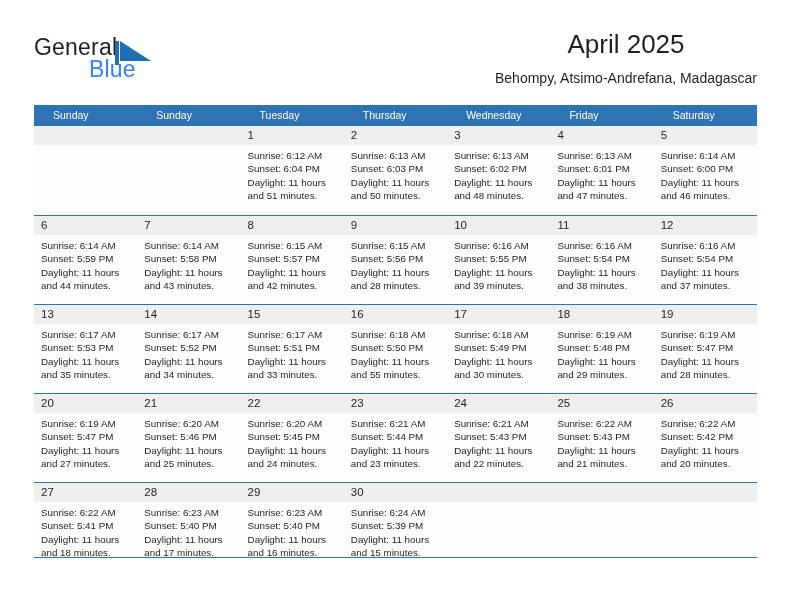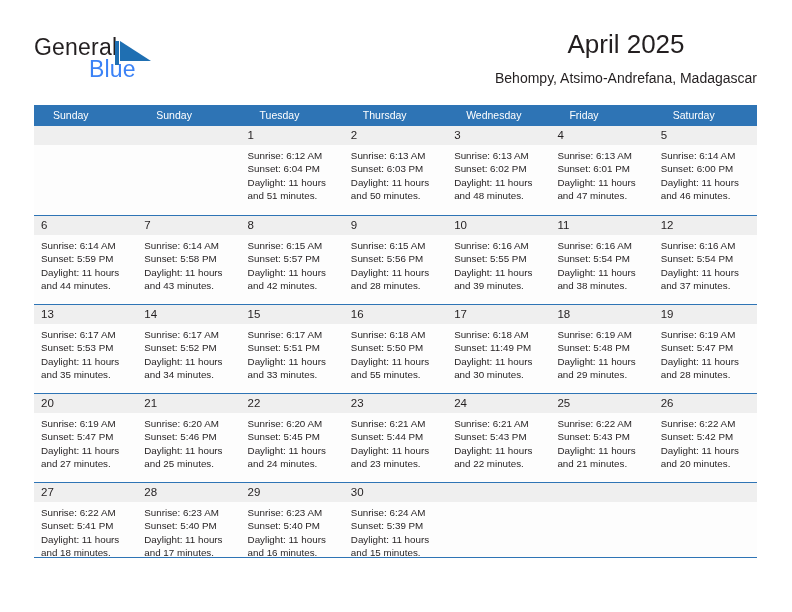--- a/index.html
+++ b/index.html
@@ -326,21 +326,21 @@
             <div>Sunrise: 6:18 AM</div>
             <div>Sunset: 5:50 PM</div>
             <div>Daylight: 11 hours</div>
             <div>and 55 minutes.</div>
           </div>
         </div>
         <div class="day-cell">
           <div class="day-num-band">17</div>
           <div class="day-info">
             <div>Sunrise: 6:18 AM</div>
-            <div>Sunset: 11:49 PM</div>
+            <div>Sunset: 5:49 PM</div>
             <div>Daylight: 11 hours</div>
             <div>and 30 minutes.</div>
           </div>
         </div>
         <div class="day-cell">
           <div class="day-num-band">18</div>
           <div class="day-info">
             <div>Sunrise: 6:19 AM</div>
             <div>Sunset: 5:48 PM</div>
             <div>Daylight: 11 hours</div>

